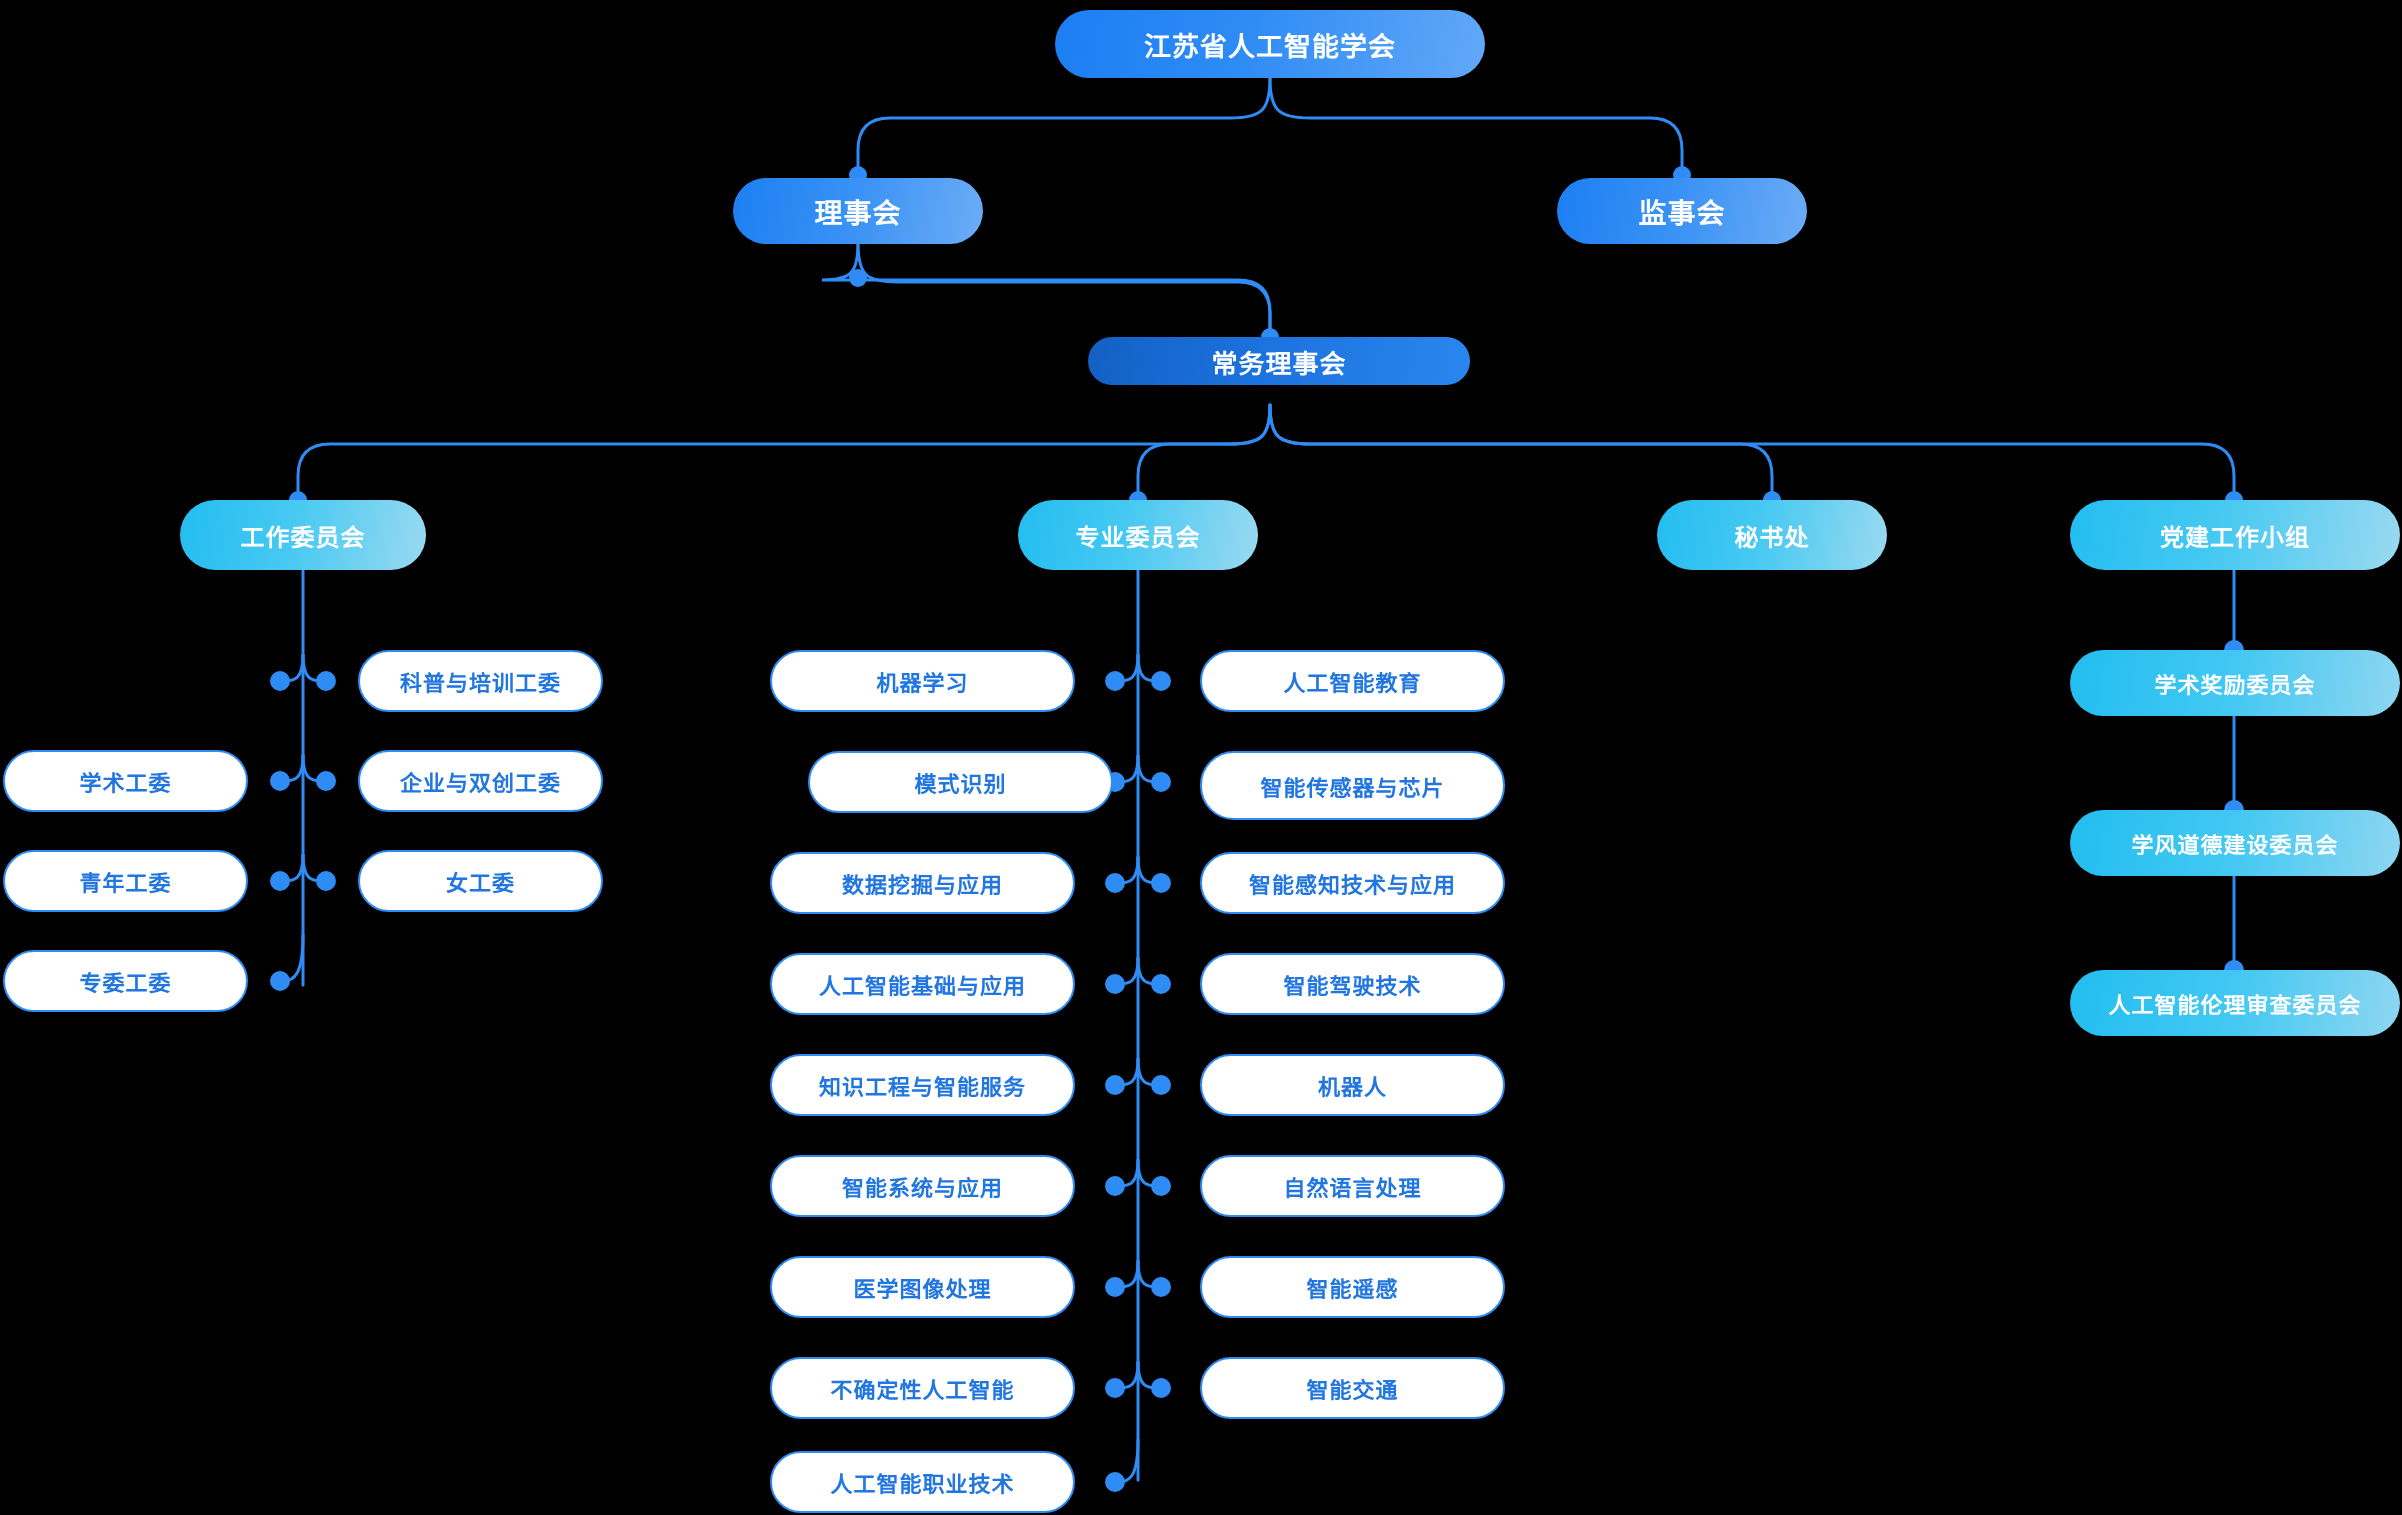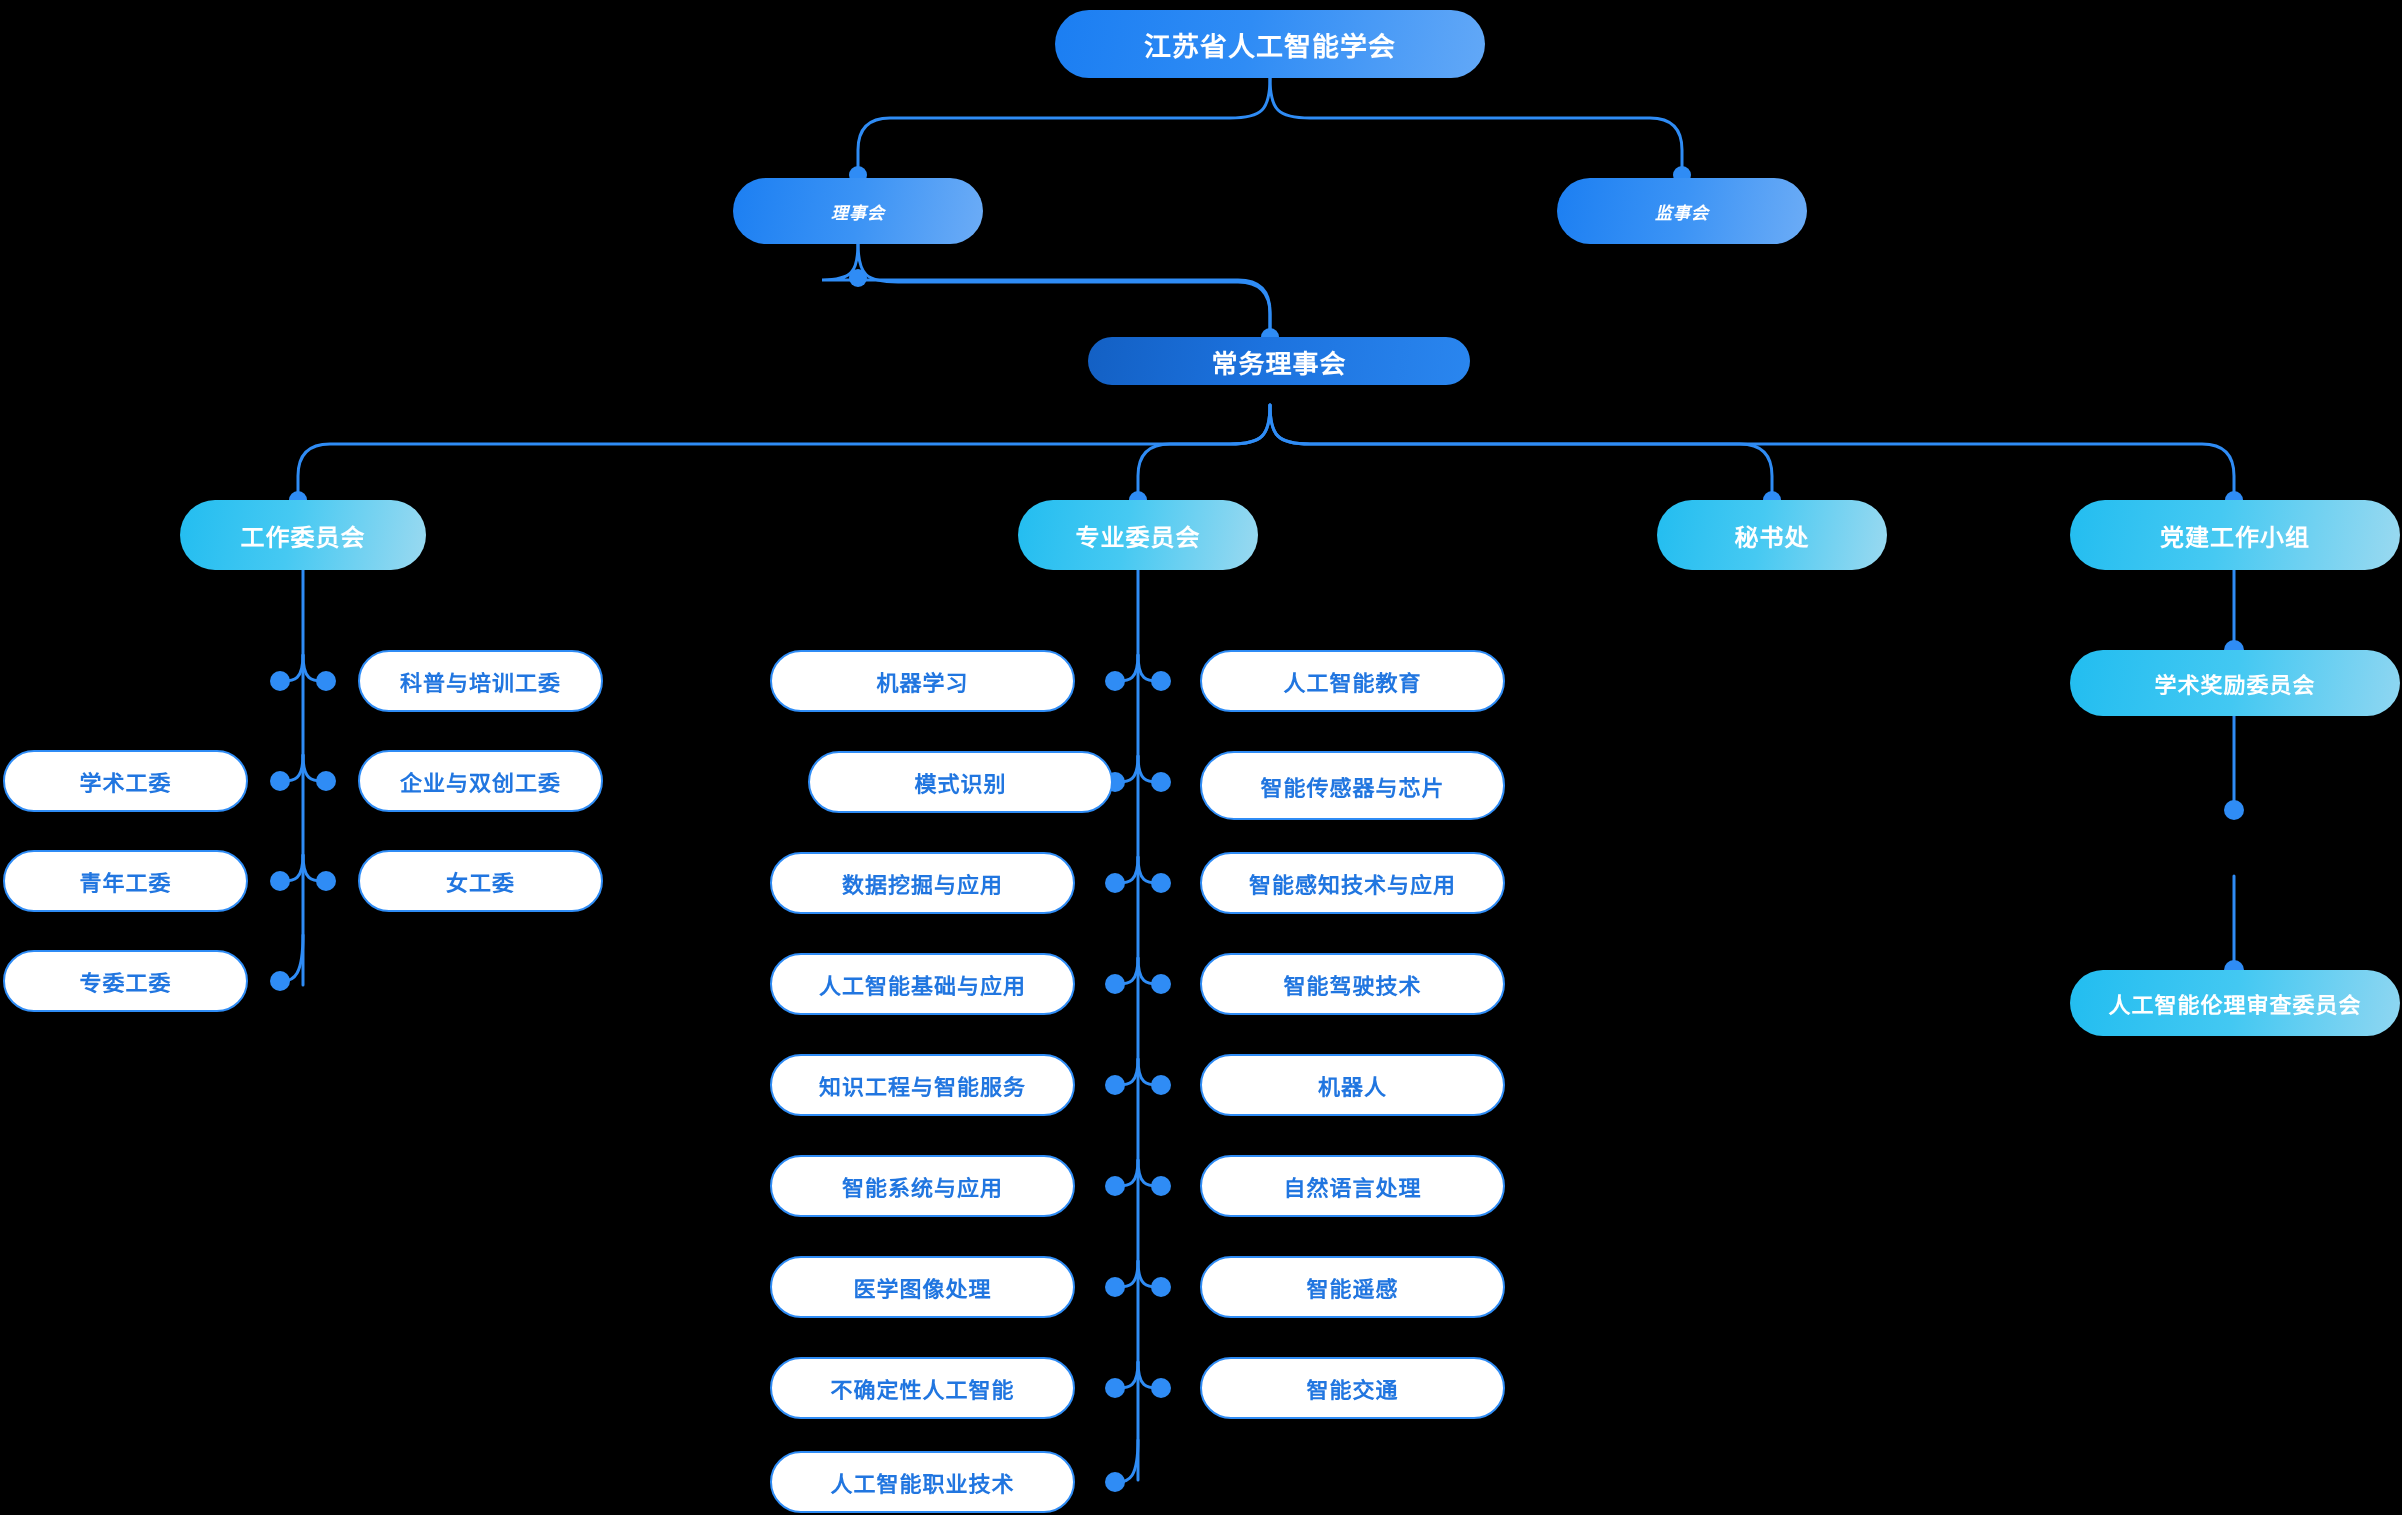--- a/index.html
+++ b/index.html
@@ -39,23 +39,22 @@
     background:linear-gradient(100deg,#1b7ef2 0%,#2f8cf5 45%,#62a8f7 100%);
     color:#ffffff;
     font-size:27px;
     font-weight:700;
   }
   
   .n-l2{
     border-radius:40px;
     background:linear-gradient(100deg,#1c7ff2 0%,#3b93f5 50%,#6cacf6 100%);
     color:#ffffff;
-    font-size:17px;
-    font-weight:700;
-    font-style:italic;
+    font-size:28px;
+    font-weight:700;
   }
   
   .n-l3{
     border-radius:42px;
     background:linear-gradient(100deg,#1360c4 0%,#1c72de 45%,#2a86ef 100%);
     color:#ffffff;
     font-size:26px;
     font-weight:700;
   }
   
@@ -218,15 +217,16 @@
   <div class="node n-leaf" style="left:1200px; top:650px; width:305px; height:62px;">人工智能教育</div>
   <div class="node n-leaf" style="left:1200px; top:751px; width:305px; height:69px;">智能传感器与芯片</div>
   <div class="node n-leaf" style="left:1200px; top:852px; width:305px; height:62px;">智能感知技术与应用</div>
   <div class="node n-leaf" style="left:1200px; top:953px; width:305px; height:62px;">智能驾驶技术</div>
   <div class="node n-leaf" style="left:1200px; top:1054px; width:305px; height:62px;">机器人</div>
   <div class="node n-leaf" style="left:1200px; top:1155px; width:305px; height:62px;">自然语言处理</div>
   <div class="node n-leaf" style="left:1200px; top:1256px; width:305px; height:62px;">智能遥感</div>
   <div class="node n-leaf" style="left:1200px; top:1357px; width:305px; height:62px;">智能交通</div>
 
   <div class="node n-party" style="left:2070px; top:650px; width:330px; height:66px;">学术奖励委员会</div>
+  <div class="node n-party" style="left:2070px; top:810px; width:330px; height:66px;">学风道德建设委员会</div>
   <div class="node n-party" style="left:2070px; top:970px; width:330px; height:66px;">人工智能伦理审查委员会</div>
 
 </div>
 
 </body></html>

